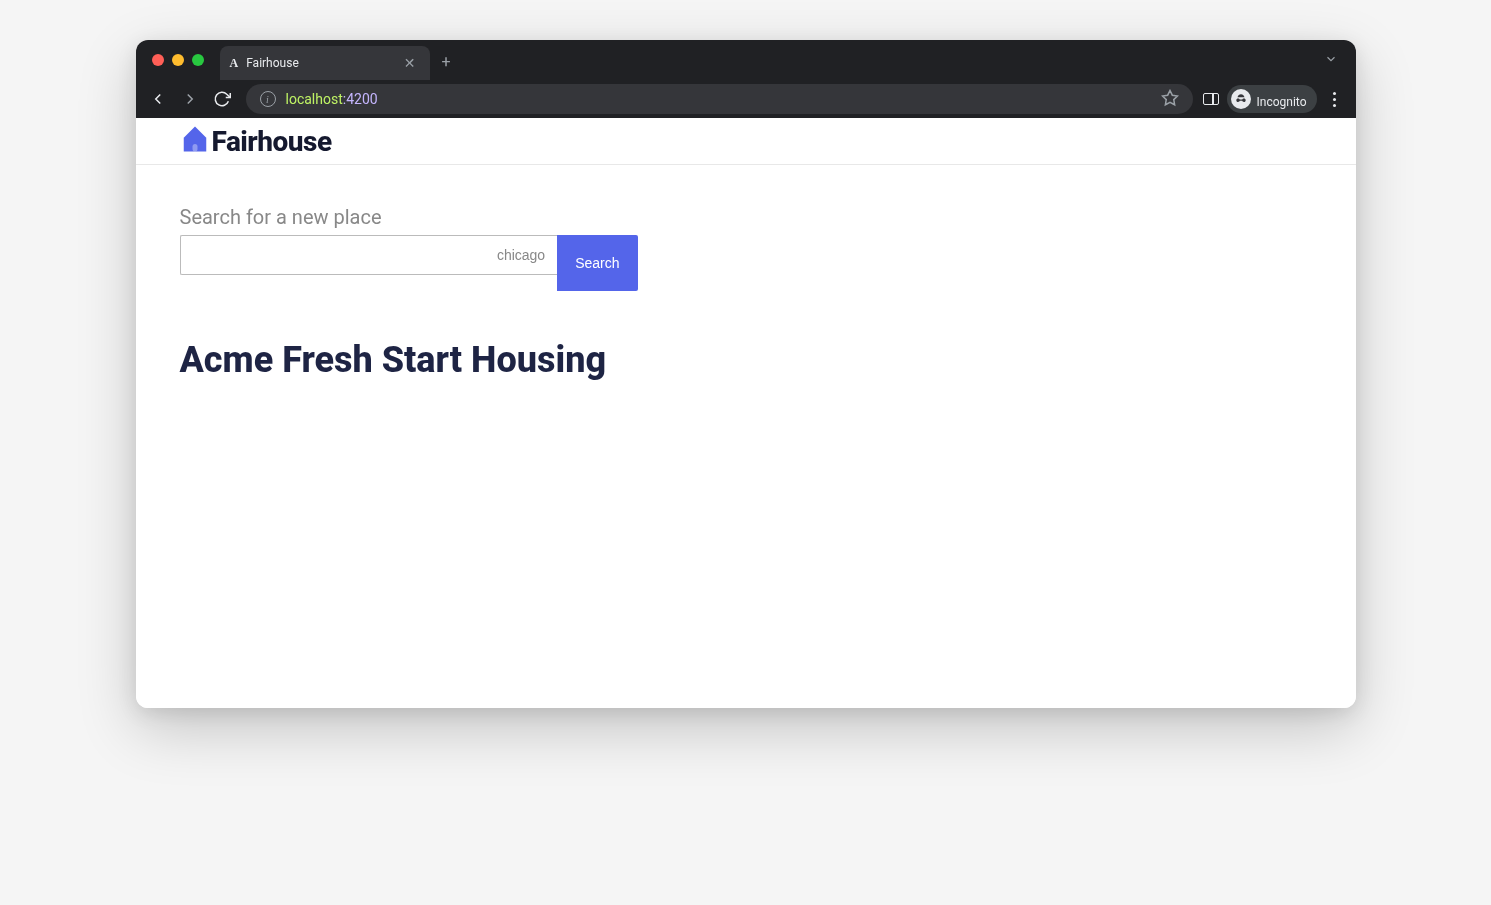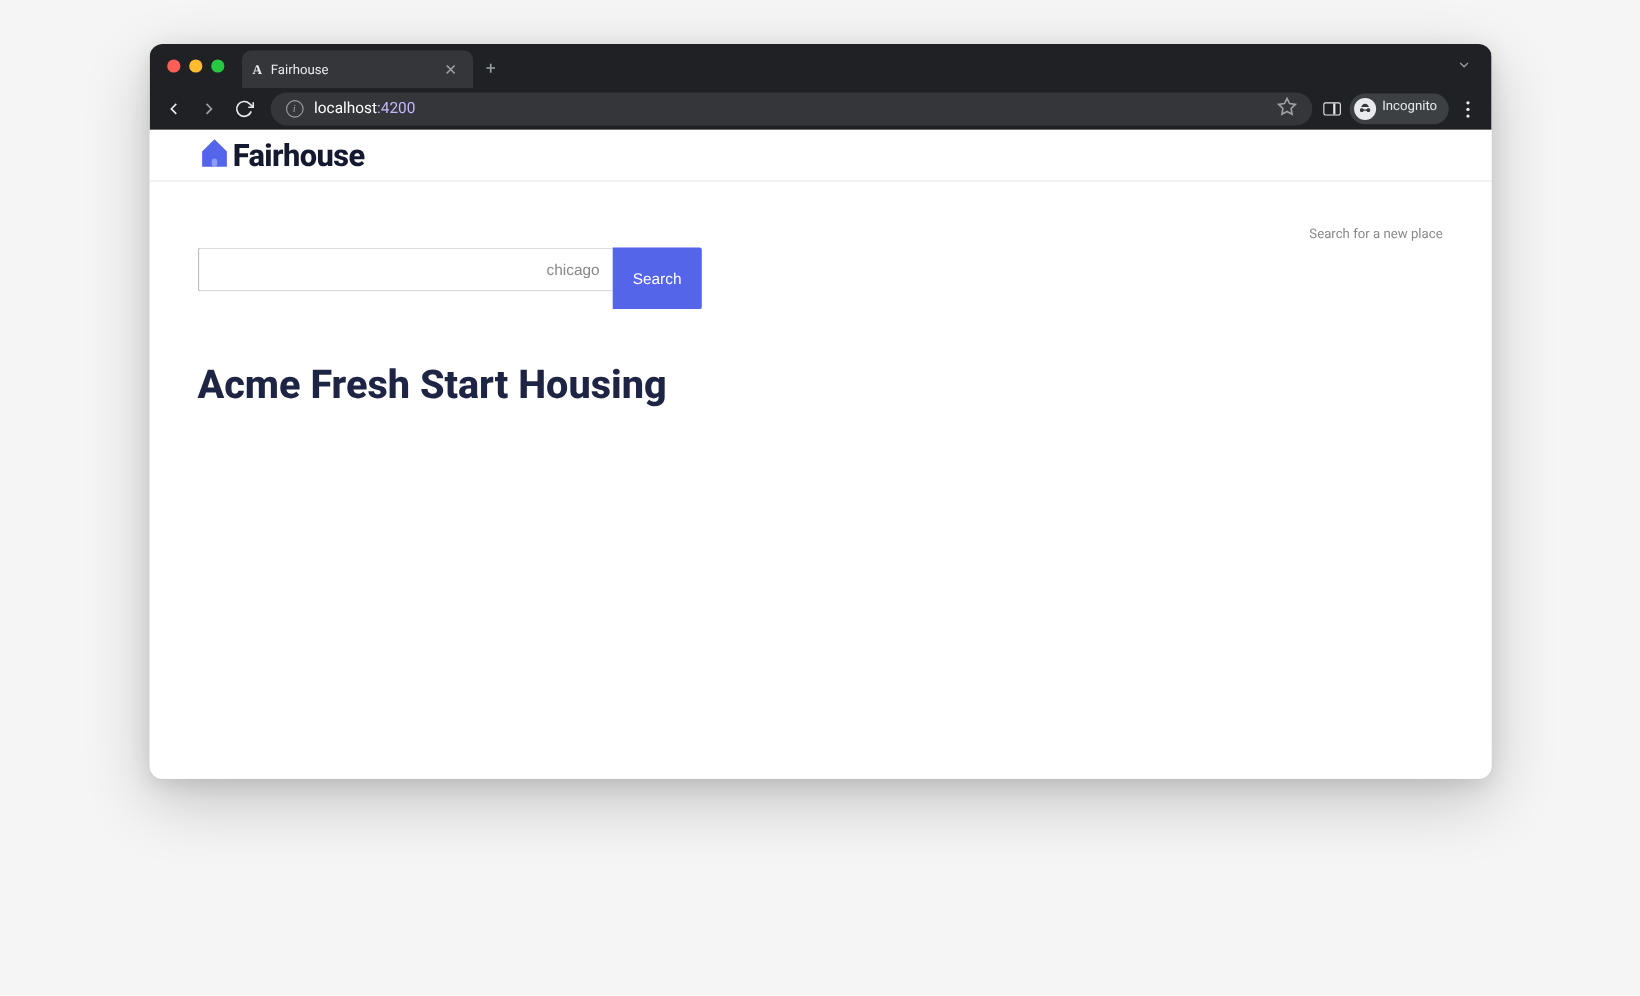--- a/index.html
+++ b/index.html
@@ -131,21 +131,21 @@
       height: 16px;
       border: 1.5px solid #9aa0a6;
       border-radius: 50%;
       display: flex;
       align-items: center;
       justify-content: center;
       font-size: 10px;
       font-family: Georgia, serif;
       font-style: italic;
     }
-    .url-host { color: #ffffff; margin-top: 48px; }
+    .url-host { color: #bef264; margin-top: 48px; }
     .url-rest { color: #c4b5fd; }
     .star-icon {
       margin-left: auto;
       color: #9aa0a6;
       cursor: pointer;
     }
     .toolbar-right {
       display: flex;
       align-items: center;
       gap: 8px;
@@ -163,21 +163,21 @@
       content: "";
       position: absolute;
       right: 4px;
       top: 0;
       bottom: 0;
       width: 1.5px;
       background: #e8eaed;
     }
     .incognito {
       display: flex;
-      align-items: flex-start;
+      align-items: flex-end;
       gap: 6px;
       background: #3c4043;
       padding: 4px 10px 4px 4px;
       border-radius: 14px;
       font-size: 12px;
       color: #e8eaed;
       cursor: default;
     }
     .incognito-icon {
       width: 20px;
@@ -225,24 +225,23 @@
     .logo-text {
       font-size: 28px;
       font-weight: 800;
       color: #15192f;
       letter-spacing: -0.5px;
     }
     .content {
       padding: 40px 44px;
     }
     .search-label {
-      font-size: 12px;
+      font-size: 20px;
       color: #888;
       margin-bottom: 6px;
-      text-align: right;
     }
     .search-row {
       display: flex;
       width: 458px;
     }
     .search-input {
       flex: 1;
       height: 40px;
       border: 1px solid #bbb;
       border-right: none;

